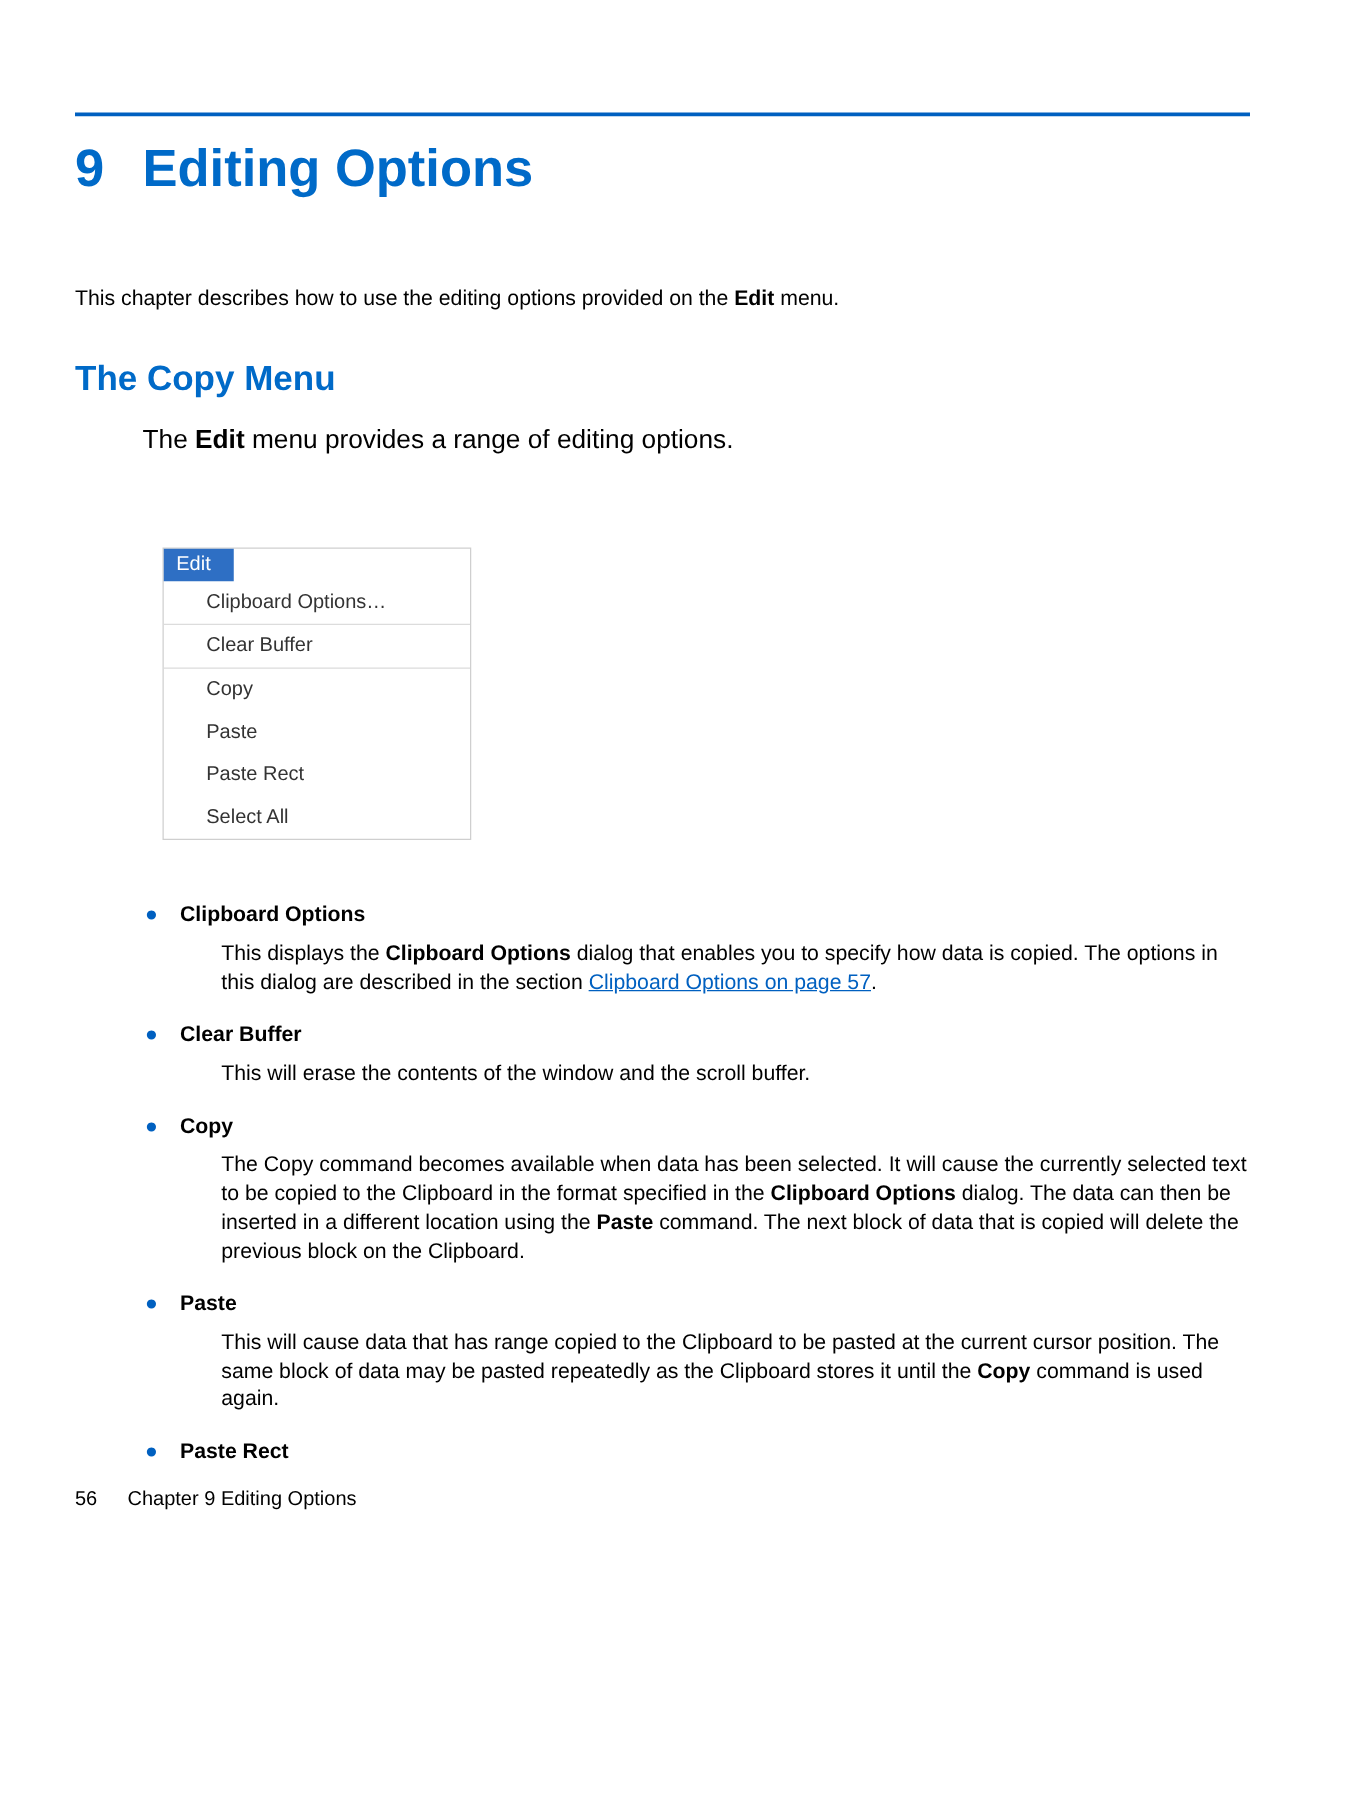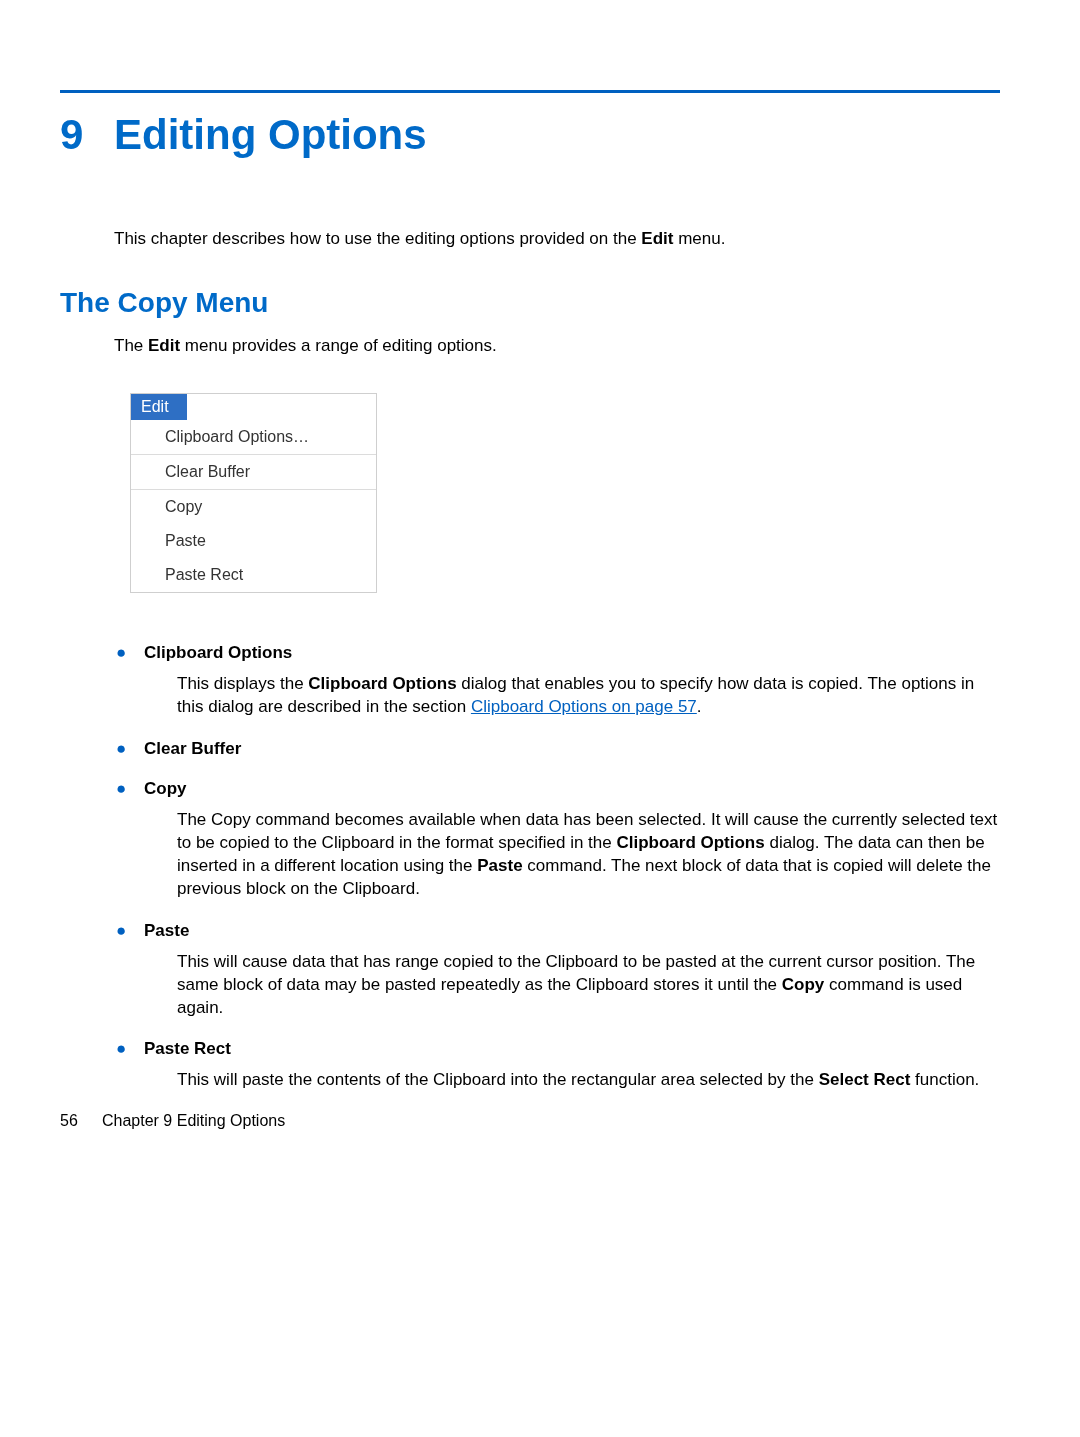--- a/index.html
+++ b/index.html
@@ -22,34 +22,33 @@
     font-weight: bold;
     color: #006ac8;
     font-size: 42px;
     margin: 0 0 70px 0;
   }
   .chapter-number {
     display: inline-block;
     width: 54px;
   }
   .intro {
-    margin-left: 54px;
     font-size: 17px;
     margin-bottom: 38px;
   }
   .section-heading {
     color: #006ac8;
     font-weight: bold;
     font-size: 28px;
     margin: 0 0 14px 0;
   }
   .section-text {
     margin-left: 54px;
-    font-size: 17px;
-    margin-bottom: 37px;
+    font-size: 21px;
+    margin-bottom: 74px;
   }
   .bold { font-weight: bold; }
   
   .menu-box {
     margin-left: 70px;
     width: 245px;
     border: 1px solid #cfcfcf;
     font-family: "Segoe UI", Tahoma, sans-serif;
     font-size: 16px;
     color: #333;
@@ -128,39 +127,41 @@
 
   <div class="menu-box">
     <div class="menu-title">Edit</div>
     <div class="menu-item">Clipboard Options…</div>
     <div class="menu-sep"></div>
     <div class="menu-item">Clear Buffer</div>
     <div class="menu-sep"></div>
     <div class="menu-item">Copy</div>
     <div class="menu-item">Paste</div>
     <div class="menu-item">Paste Rect</div>
+    <div class="menu-item">Select All</div>
   </div>
 
   <div class="items">
 
     <div class="item">
       <div class="item-heading">
         <span class="bullet">●</span>
         <span>Clipboard Options</span>
       </div>
       <div class="item-body">
         <span>This displays the </span><span class="bold">Clipboard Options</span><span> dialog that enables you to specify how data is copied. The options in this dialog are described in the section </span><a class="link">Clipboard Options on page 57</a><span>.</span>
       </div>
     </div>
 
     <div class="item">
       <div class="item-heading">
         <span class="bullet">●</span>
         <span>Clear Buffer</span>
       </div>
+      <div class="item-body">This will erase the contents of the window and the scroll buffer.</div>
     </div>
 
     <div class="item">
       <div class="item-heading">
         <span class="bullet">●</span>
         <span>Copy</span>
       </div>
       <div class="item-body">
         <span>The Copy command becomes available when data has been selected. It will cause the currently selected text to be copied to the Clipboard in the format specified in the </span><span class="bold">Clipboard Options</span><span> dialog. The data can then be inserted in a different location using the </span><span class="bold">Paste</span><span> command. The next block of data that is copied will delete the previous block on the Clipboard.</span>
       </div>
@@ -174,23 +175,20 @@
       <div class="item-body">
         <span>This will cause data that has range copied to the Clipboard to be pasted at the current cursor position. The same block of data may be pasted repeatedly as the Clipboard stores it until the </span><span class="bold">Copy</span><span> command is used again.</span>
       </div>
     </div>
 
     <div class="item">
       <div class="item-heading">
         <span class="bullet">●</span>
         <span>Paste Rect</span>
       </div>
-      <div class="item-body">
-        <span>This will paste the contents of the Clipboard into the rectangular area selected by the </span><span class="bold">Select Rect</span><span> function.</span>
-      </div>
     </div>
 
   </div>
 
   <div class="footer">
     <span class="footer-num">56</span><span>Chapter 9   Editing Options</span>
   </div>
 
 </div>
 

